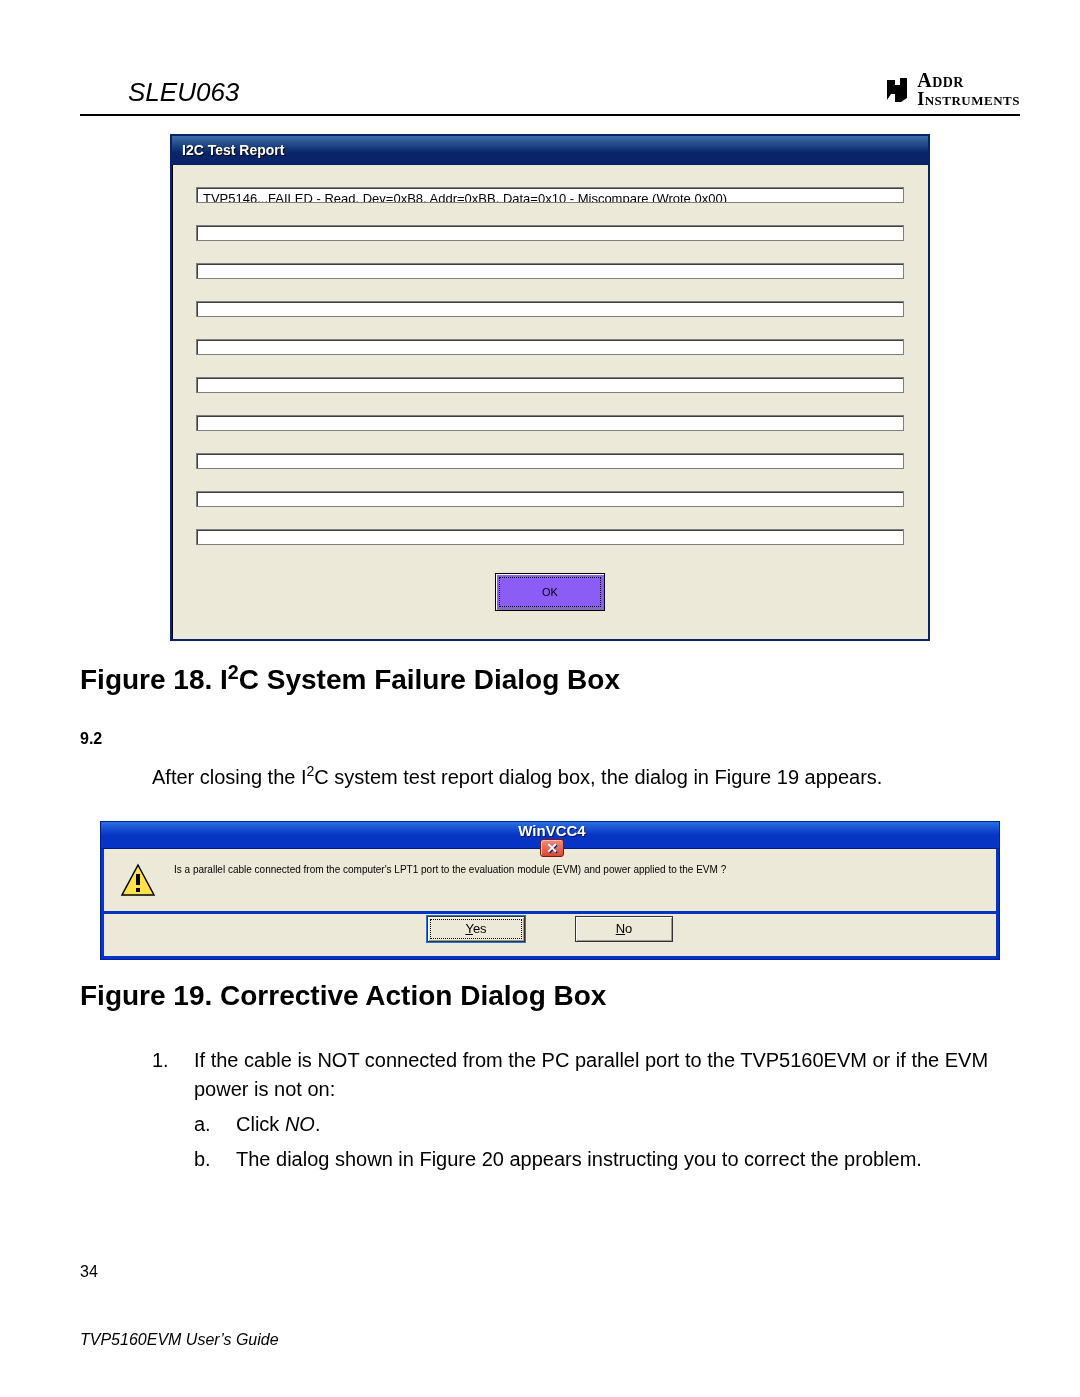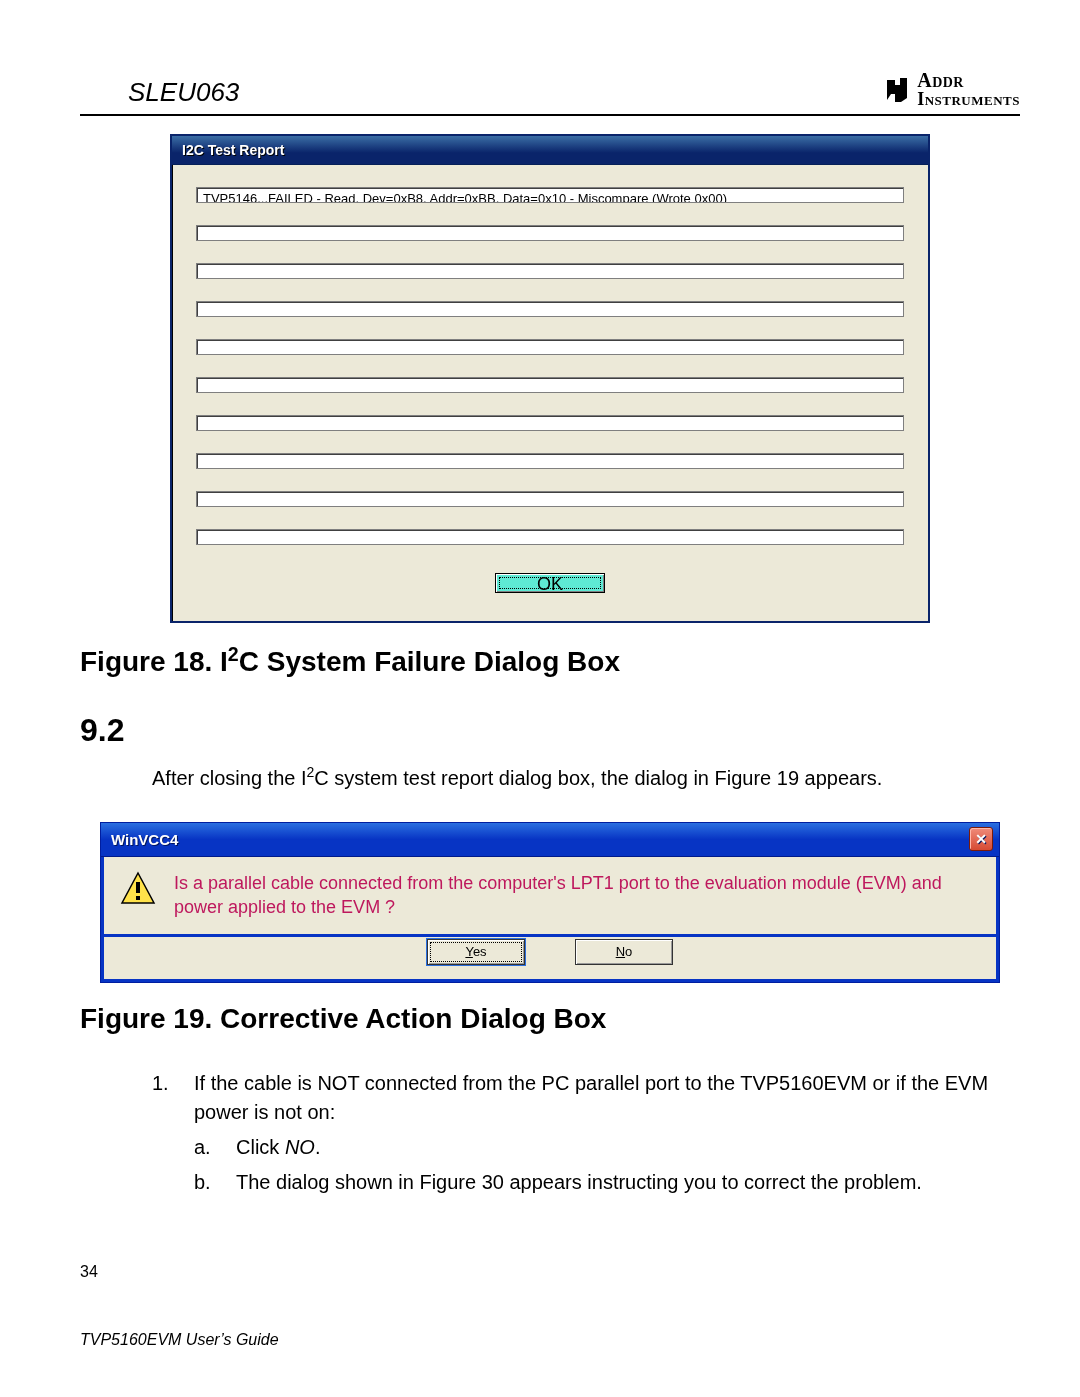--- a/index.html
+++ b/index.html
@@ -70,41 +70,41 @@
     box-shadow: inset 1px 1px 0 #404040, inset -1px -1px 0 #fff;
     margin-bottom: 22px;
     font-size: 13px;
     padding: 3px 6px;
     color: #000;
     white-space: nowrap;
     overflow: hidden;
   }
   .dlg1-buttons { display:flex; justify-content:center; padding: 6px 0 12px 0; }
   .ok-btn {
-    width: 110px; height: 20px;
-    background:#5eead4;
+    width: 110px; height: 38px;
+    background:#8b5cf6;
     border: 1px solid #000;
     box-shadow: inset 1px 1px 0 #fff, inset -1px -1px 0 #808080;
     outline: 1px dotted #000;
     outline-offset: -5px;
-    font-size: 18px;
+    font-size: 11px;
   }
 
   .fig-caption {
     text-align: left;
     font-weight: bold;
     font-size: 28px;
     margin: 20px 0 34px 0;
     font-family: Arial, Helvetica, sans-serif;
   }
   .fig-caption .sup { font-size: 0.7em; vertical-align: super; }
 
   .section-row {
     display:flex; gap: 24px; font-family: Arial, Helvetica, sans-serif;
-    font-weight: bold; font-size: 32px; margin-bottom: 14px;
+    font-weight: bold; font-size: 16px; margin-bottom: 14px;
   }
   .section-row .num { width: 48px; }
   .body-text {
     font-family: Arial, Helvetica, sans-serif;
     font-size: 20px;
     margin-left: 72px;
     margin-bottom: 30px;
     line-height: 1.35;
   }
   .body-text .sup { font-size: 0.7em; vertical-align: super; }
@@ -112,46 +112,47 @@
   
   .dlg2-wrap { display:flex; justify-content:center; margin: 6px 0 10px 0;}
   .dlg2 {
     width: 900px;
     font-family: Tahoma, Arial, sans-serif;
     border: 1px solid #001ea0;
     background:#ece9d8;
     box-shadow: 0 0 0 1px #3a6ad6 inset;
   }
   .dlg2-titlebar {
-    height: 34px;
+    height: 27px;
     background: linear-gradient(#2a6fe0, #0734c4 50%, #0734c4);
     border-bottom: 1px solid #001a8a;
     display:flex; align-items:center; justify-content:space-between;
     padding: 0 6px 0 10px;
     color:#fff; font-weight:bold; font-size:15px;
     text-shadow: 1px 1px 0 #00155e;
+    flex-direction: column;
   }
   .xp-close {
     width: 24px; height: 24px;
     background: linear-gradient(#f08b7a, #d64a33);
     border: 1px solid #7a1a0a;
     border-radius: 3px;
     color:#fff; font-weight:bold; font-size:14px;
     display:flex; align-items:center; justify-content:center;
     box-shadow: inset 1px 1px 0 #ffb8aa;
   }
   .dlg2-body {
     border: 3px solid #0734c4;
     border-top: none;
     padding: 14px 16px 14px 16px;
     background:#ece9d8;
     display:flex; gap: 18px; align-items:flex-start;
   }
   .warn-icon svg { display:block; }
-  .dlg2-msg { font-size: 18px; color:#be185d; line-height:1.35; flex:1; }
+  .dlg2-msg { font-size: 10px; color:#000000; line-height:1.35; flex:1; }
   .dlg2-buttons {
     border: 3px solid #0734c4; border-top:none;
     background:#ece9d8;
     display:flex; justify-content:center; gap: 50px;
     padding: 2px 0 14px 0;
   }
   .xp-btn {
     width: 98px; height: 26px;
     background:#ece9d8;
     border:1px solid #333;
@@ -266,21 +267,21 @@
     </div>
     <div class="sub-list">
       <div class="list-row">
         <div class="marker">a.</div>
         <div>
           <span>Click </span><i>NO</i><span>.</span>
         </div>
       </div>
       <div class="list-row">
         <div class="marker">b.</div>
-        <div>The dialog shown in Figure 30 appears instructing you to correct the problem.</div>
+        <div>The dialog shown in Figure 20 appears instructing you to correct the problem.</div>
       </div>
     </div>
   </div>
 
 </div>
 
 <div class="footer">
   <span class="page-num">34</span>
   <span class="guide">TVP5160EVM User’s Guide</span>
 </div>

